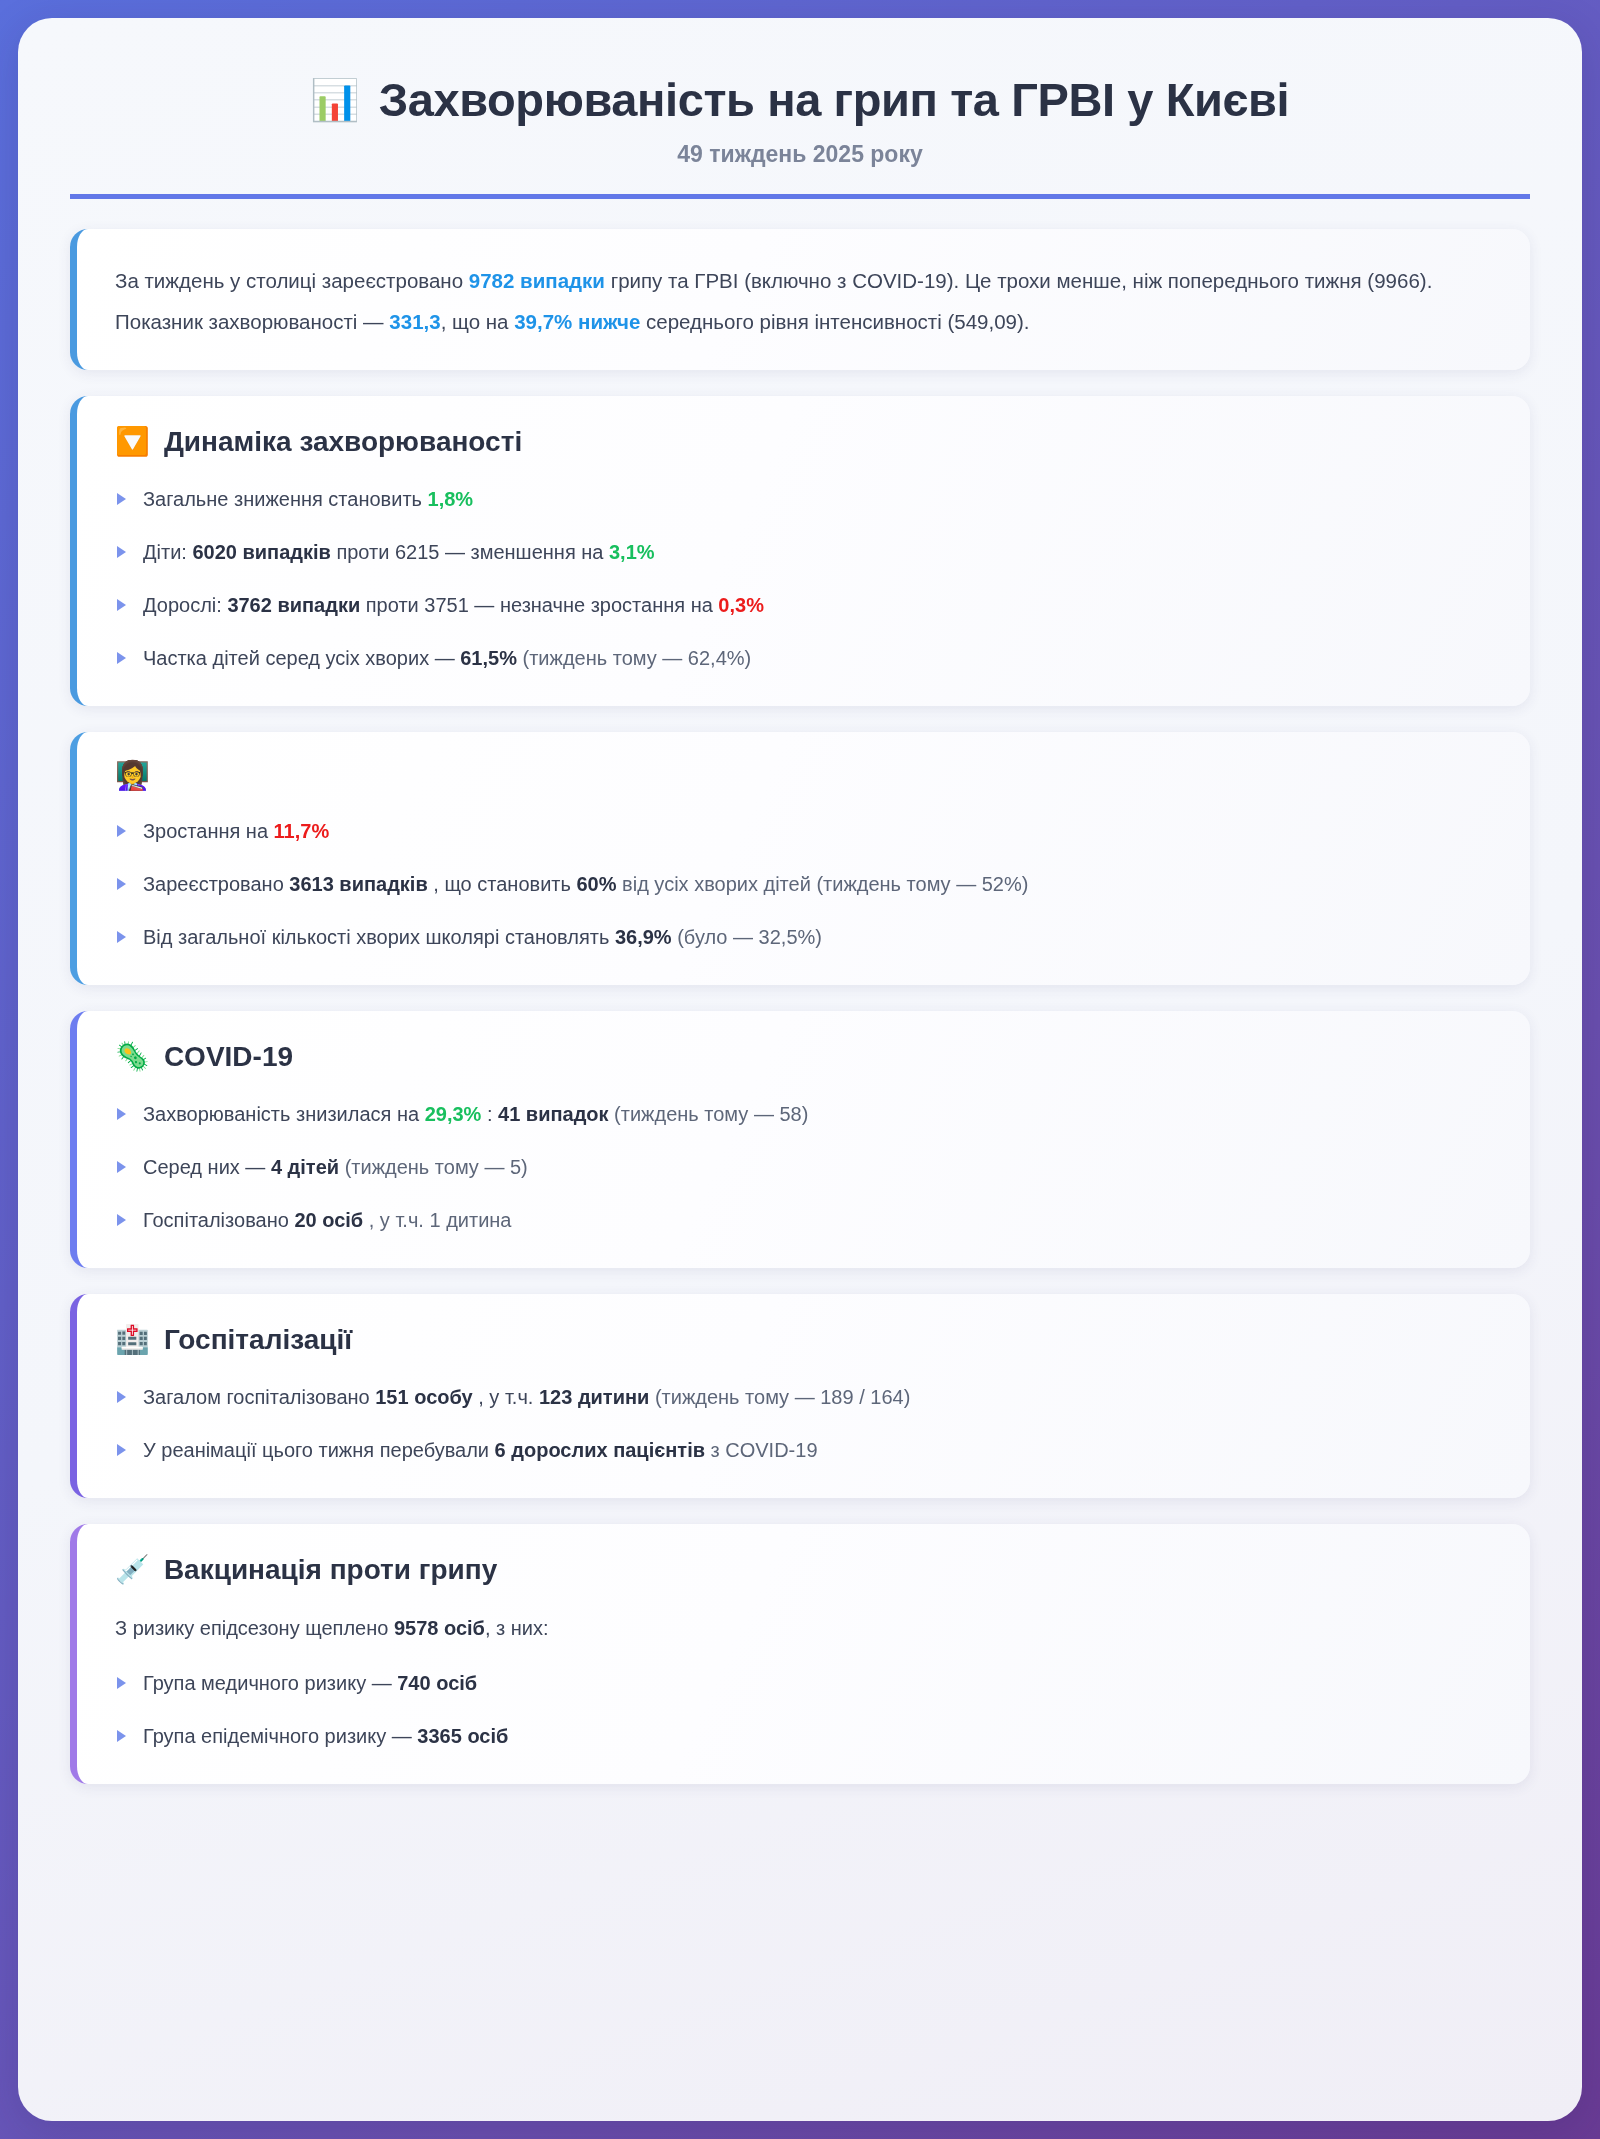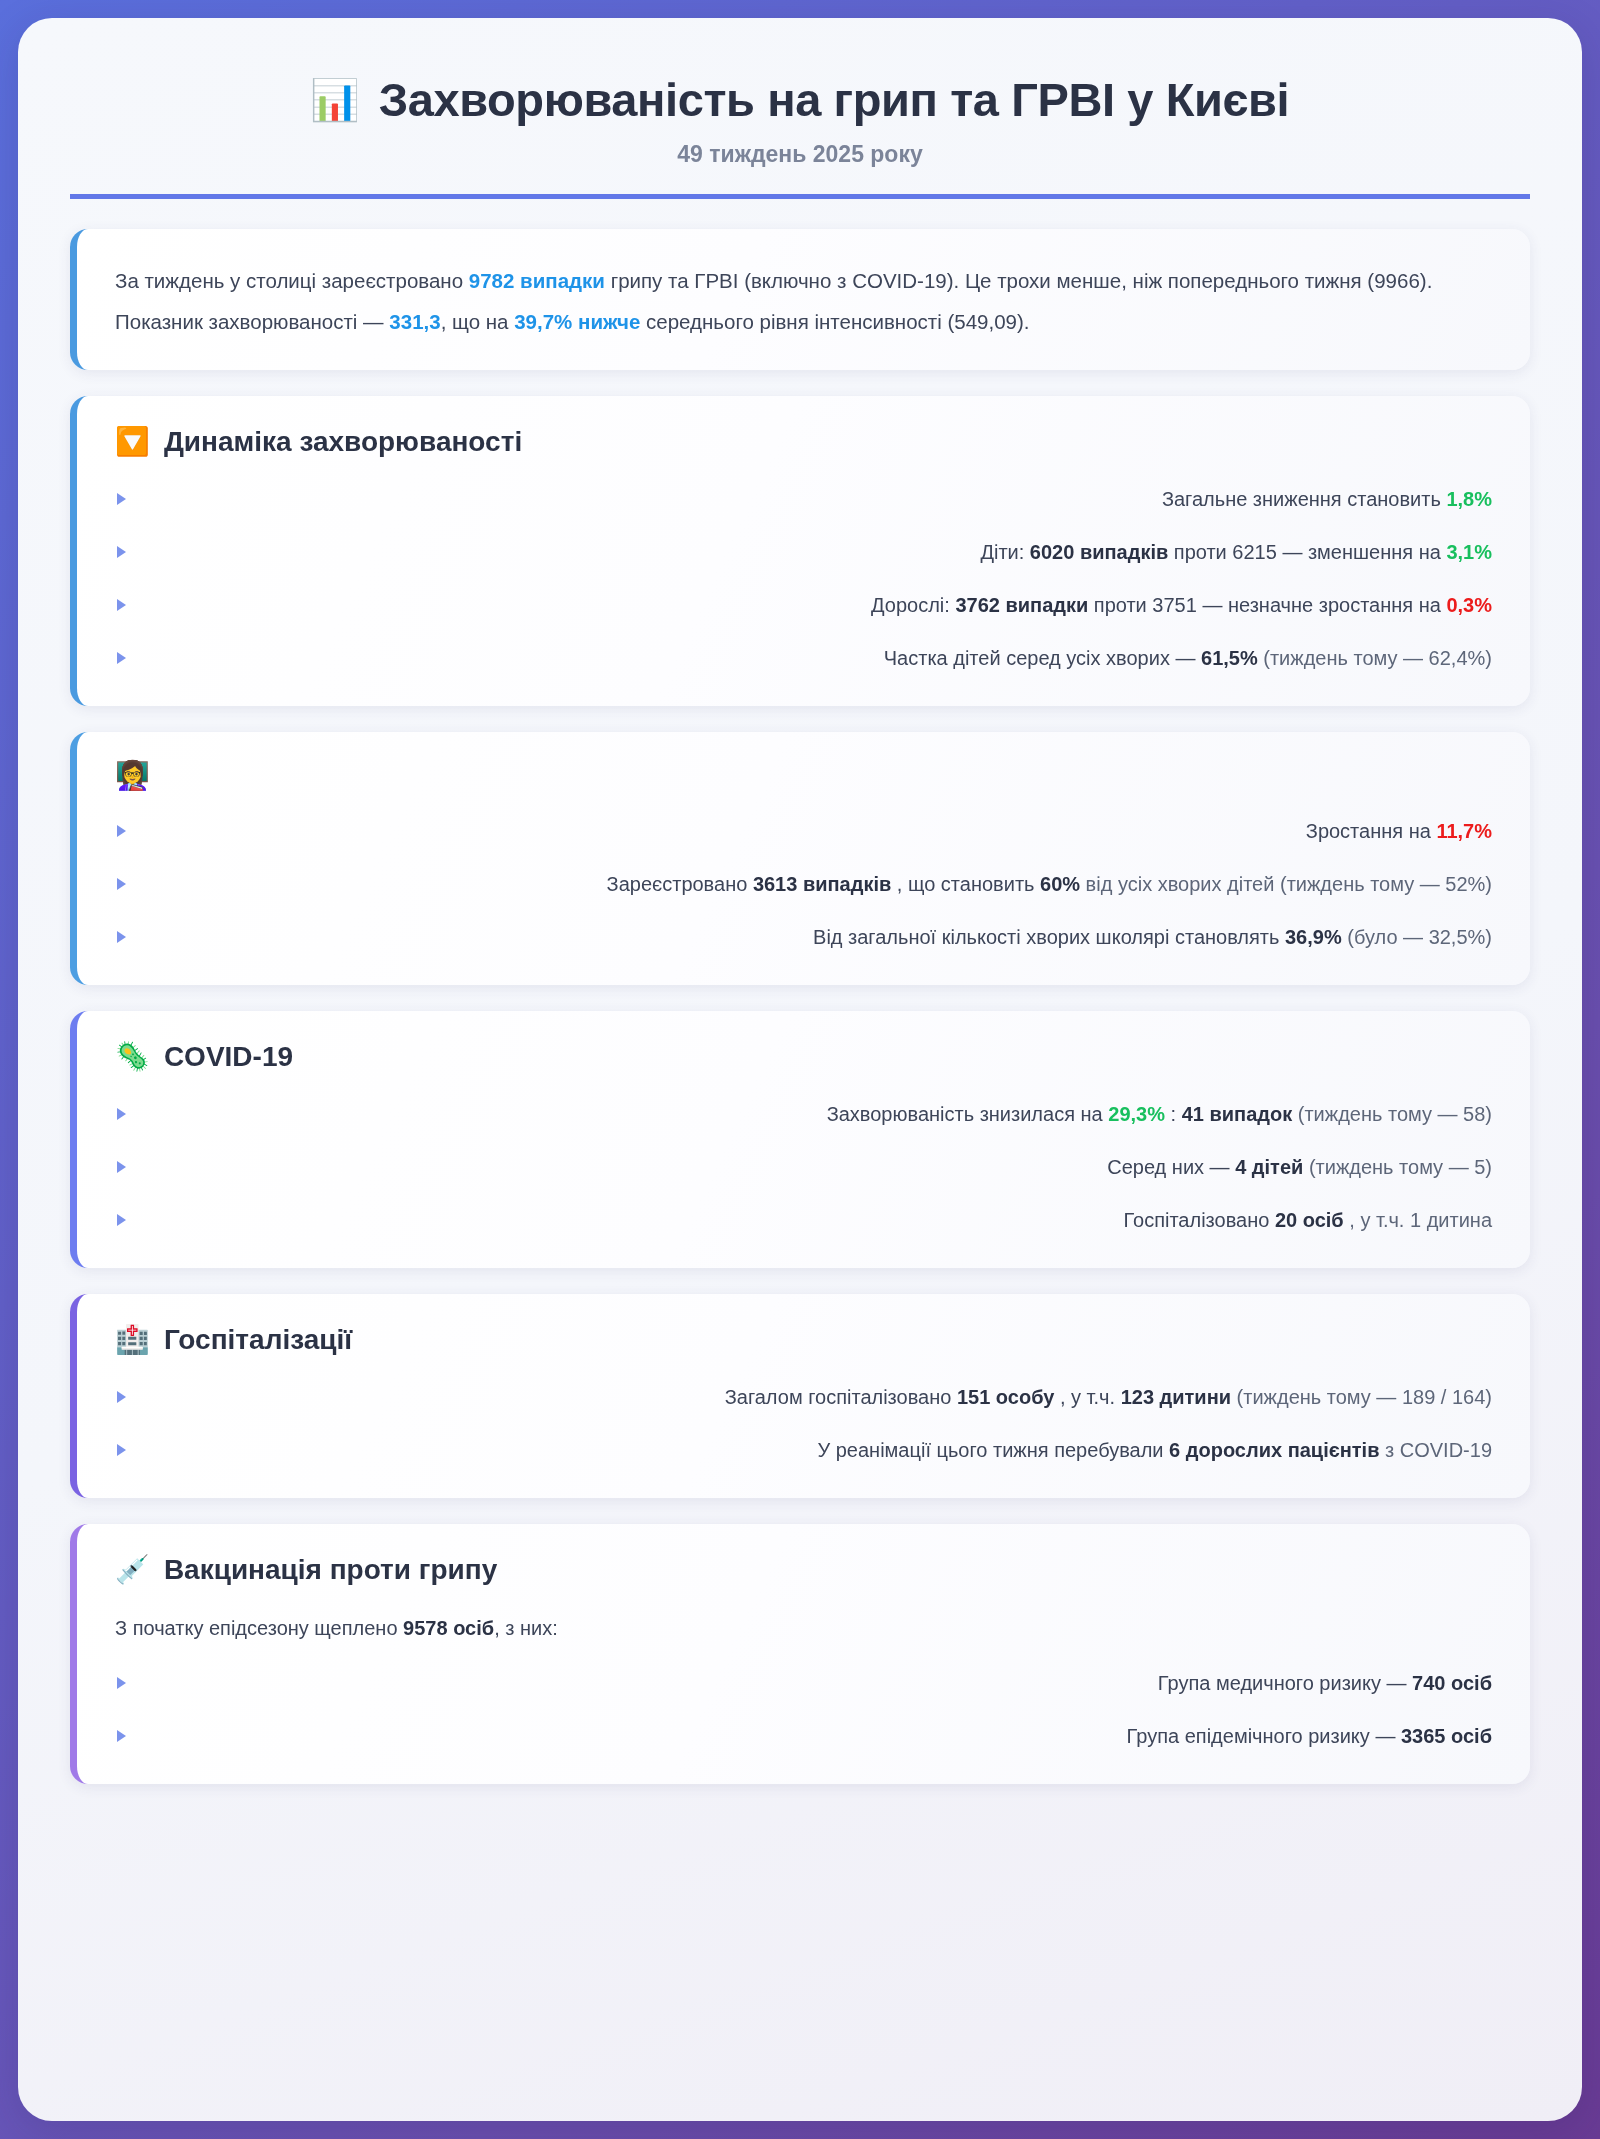--- a/index.html
+++ b/index.html
@@ -112,21 +112,20 @@
 
   
   ul.bullets { list-style: none; }
   ul.bullets li {
     position: relative;
     padding-left: 28px;
     margin-bottom: 22px;
     font-size: 20px;
     line-height: 1.55;
     color: #3d4559;
-    text-align: right;
   }
   ul.bullets li:last-child { margin-bottom: 0; }
   ul.bullets li .tri {
     position: absolute;
     left: 2px;
     top: 9px;
     width: 0; height: 0;
     border-top: 6px solid transparent;
     border-bottom: 6px solid transparent;
     border-left: 9px solid #7b93ec;
@@ -203,21 +202,21 @@
         <ul class="bullets">
           <li><span class="tri"></span><span>Загалом госпіталізовано </span><span class="v-dark">151 особу</span><span> , у т.ч. </span><span class="v-dark">123 дитини</span><span class="v-muted"> (тиждень тому — 189 / 164)</span></li>
           <li><span class="tri"></span><span>У реанімації цього тижня перебували </span><span class="v-dark">6 дорослих пацієнтів</span><span class="v-muted"> з COVID-19</span></li>
         </ul>
       </div>
       <div class="card vaccine" style="border-left-color: rgb(160, 122, 232);">
         <div class="card-heading">
           <span class="heading-emoji">💉</span>
           <span class="heading-text">Вакцинація проти грипу</span>
         </div>
-        <p class="lead-note"><span>З початку епідсезону щеплено </span><span class="v-dark">9578 осіб</span><span>, з них:</span></p>
+        <p class="lead-note"><span>З ризику епідсезону щеплено </span><span class="v-dark">9578 осіб</span><span>, з них:</span></p>
         <ul class="bullets">
           <li><span class="tri"></span><span>Група медичного ризику — </span><span class="v-dark">740 осіб</span></li>
           <li><span class="tri"></span><span>Група епідемічного ризику — </span><span class="v-dark">3365 осіб</span></li>
         </ul>
       </div>
     </div>
 
 </div>
 
 </body></html>

